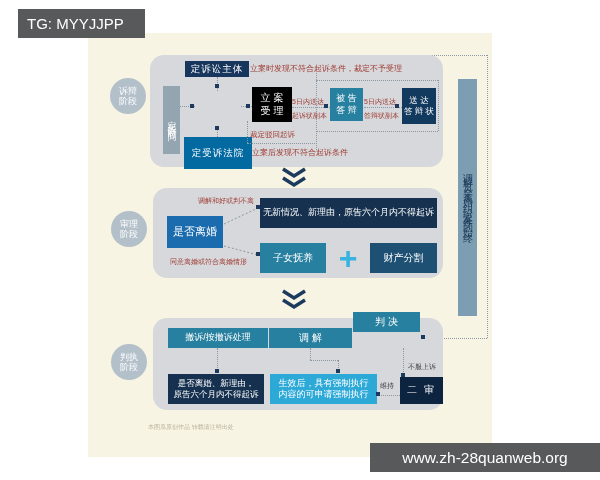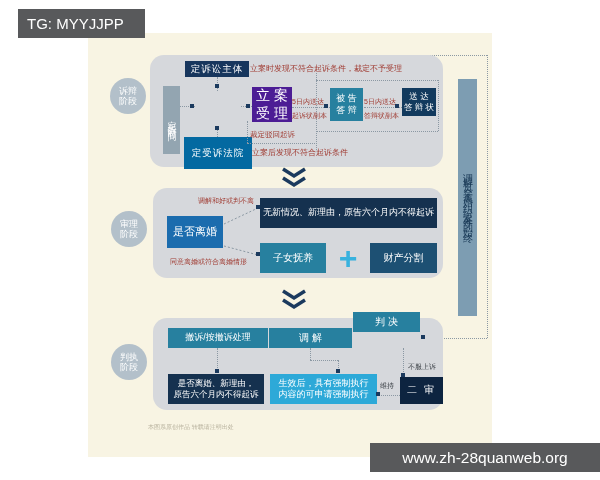--- a/index.html
+++ b/index.html
@@ -58,31 +58,31 @@
 
   <div class="abs box" style="left:185px;top:61px;width:64px;height:16px;background:#17365d;font-size:9.5px;letter-spacing:1px;">
     <span>定诉讼主体</span>
   </div>
 
 
   <div class="abs box" style="left:184px;top:137px;width:68px;height:32px;background:#0369a1;font-size:9.5px;letter-spacing:1px;">
     <span>定受诉法院</span>
   </div>
 
-  <div class="abs box" style="left:252px;top:87px;width:40px;height:35px;background:#4c1d95;font-size:14px;">
+  <div class="abs box" style="left:252px;top:87px;width:40px;height:35px;background:#000000;font-size:10px;">
     <span>立 案</span>
     <span>受 理</span>
   </div>
 
   <div class="abs box" style="left:330px;top:88px;width:33px;height:33px;background:#27809f;font-size:9px;">
     <span>被 告</span>
     <span>答 辩</span>
   </div>
 
-  <div class="abs box" style="left:402px;top:88px;width:34px;height:28px;background:#123a5e;font-size:8.5px;">
+  <div class="abs box" style="left:402px;top:88px;width:34px;height:36px;background:#123a5e;font-size:8.5px;">
     <span>送 达</span>
     <span>答 辩 状</span>
   </div>
 
   <div class="abs note tiny" style="left:250px;top:63px;font-size:8px;">立案时发现不符合起诉条件，裁定不予受理</div>
   <div class="abs note tiny" style="left:292px;top:97px;font-size:7px;">5日内送达</div>
   <div class="abs dh" style="left:292px;top:107px;width:38px;"></div>
   <div class="abs note tiny" style="left:292px;top:111px;font-size:7px;">起诉状副本</div>
   <div class="abs note tiny" style="left:364px;top:97px;font-size:7px;">5日内送达</div>
   <div class="abs dh" style="left:364px;top:107px;width:38px;"></div>

